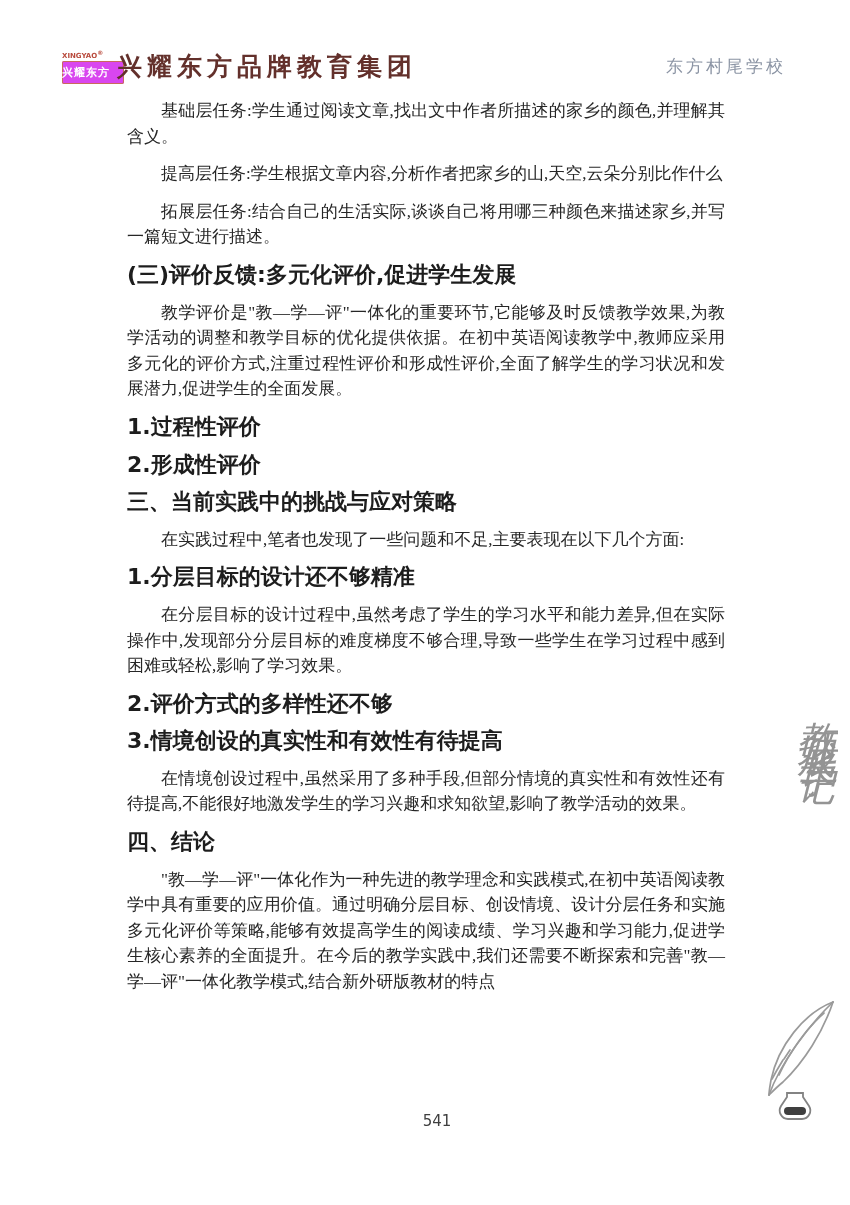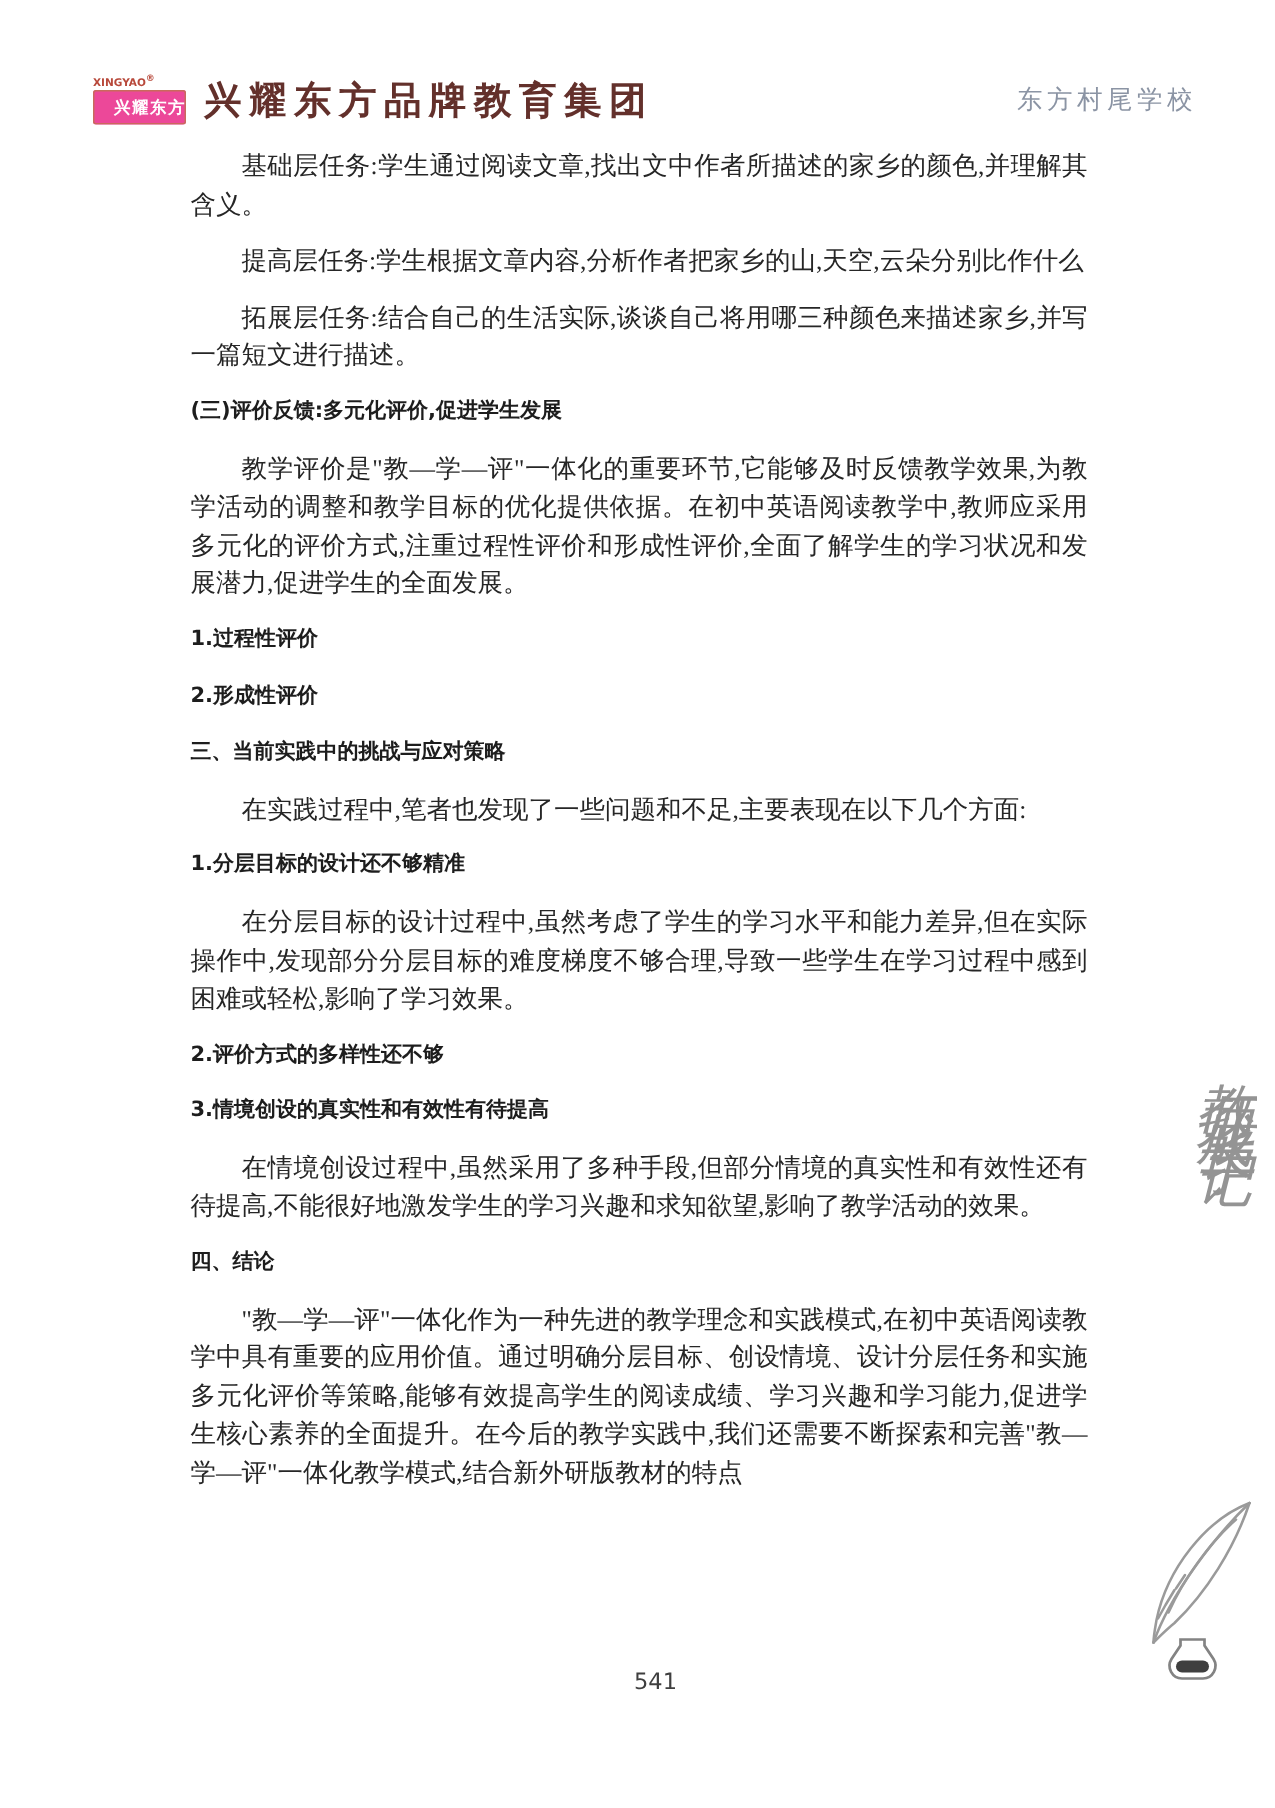--- a/index.html
+++ b/index.html
@@ -6,33 +6,33 @@
   .page{
     position:relative;width:850px;height:1205px;background:#ffffff;overflow:hidden;
     font-family:"Liberation Serif",serif;
   }
   
   .header{position:absolute;left:62px;top:46px;right:52px;height:48px;}
   .logo{position:absolute;left:0;top:2px;width:60px;}
   .logo-top{font-size:7px;line-height:9px;color:#b8493b;white-space:nowrap;
     font-family:"DejaVu Sans",sans-serif;font-weight:bold;}
   .logo-top .reg{font-size:6px;vertical-align:super;}
-  .logo-seal{width:62px;height:23px;background:#ec4899;color:#fff;border-radius:2px;
+  .logo-seal{width:62px;height:23px;background:#d946ef;color:#fff;border-radius:2px;
     font-family:"DejaVu Sans",sans-serif;font-weight:bold;font-size:11px;line-height:23px;
-    text-align:right;letter-spacing:1px;box-shadow:0 0 0 1px #c96a5c inset;}
-  .brand-title{position:absolute;left:74px;top:4px;font-size:25px;font-weight:bold;
+    text-align:left;letter-spacing:1px;box-shadow:0 0 0 1px #c96a5c inset;}
+  .brand-title{position:absolute;left:55px;top:4px;font-size:25px;font-weight:bold;
     color:#63302b;letter-spacing:5px;font-family:"DejaVu Serif",serif;white-space:nowrap;}
-  .school-name{position:absolute;right:0;top:9px;font-size:17px;color:#8b94a4;
+  .school-name{position:absolute;right:12px;top:9px;font-size:17px;color:#8b94a4;
     letter-spacing:3px;font-family:"DejaVu Sans",sans-serif;white-space:nowrap;}
   
   .doc-body{position:absolute;left:115px;top:86px;width:622px;
     font-size:17px;line-height:25.6px;color:#262626;text-align:justify;}
   .blk{margin:12px;padding:0;}
   .blk.p{text-indent:2em;font-family:"Liberation Serif",serif;font-weight:normal;}
-  .blk.h{font-size:14px;font-weight:bold;font-family:"DejaVu Sans",sans-serif;
+  .blk.h{font-size:22px;font-weight:bold;font-family:"DejaVu Sans",sans-serif;
     color:#1d1d1d;text-indent:0;}
   
   .watermark{position:absolute;right:12px;top:692px;height:290px;
     writing-mode:vertical-rl;text-orientation:upright;
     font-size:38px;line-height:44px;letter-spacing:9px;color:#8c8c8c;
     font-family:"DejaVu Serif",serif;font-style:italic;opacity:.92;}
   
   .quill{position:absolute;right:8px;top:998px;width:96px;height:128px;}
   
   .page-number{position:absolute;left:12px;top:1112px;width:100%;text-align:center;

